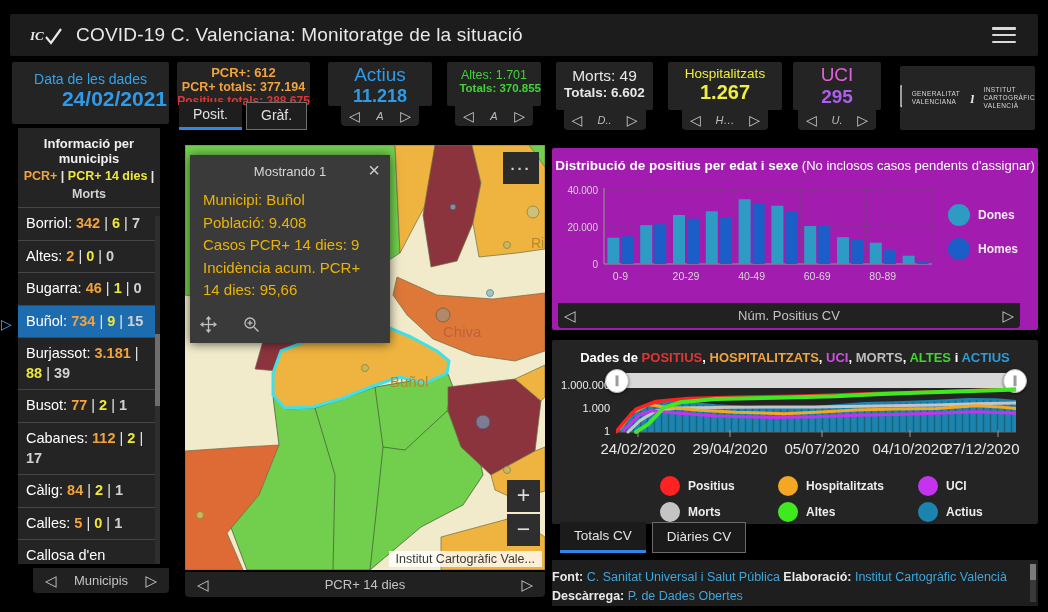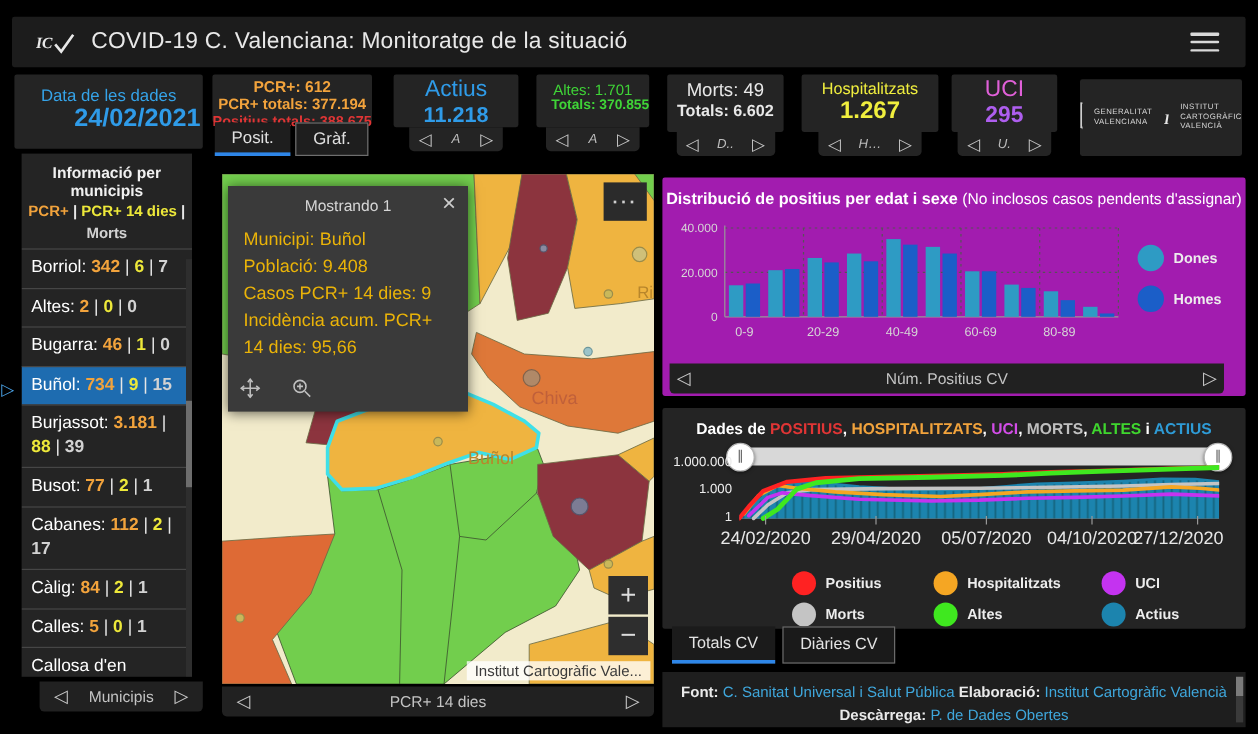--- a/index.html
+++ b/index.html
@@ -72,21 +72,21 @@
   .xlab{position:absolute;top:100px;font-size:15px;color:#e8e8e8;transform:translateX(-50%);white-space:nowrap;}
   .ts-legend{position:absolute;left:108px;top:136px;width:360px;display:grid;grid-template-columns:118px 140px 90px;row-gap:6px;}
   .ts-leg{display:flex;align-items:center;gap:8px;}
   .ts-leg i{width:20px;height:20px;border-radius:50%;}
   .ts-leg span{font-size:12px;font-weight:bold;color:#ededed;}
   
   .ts-tabs{position:absolute;left:560px;top:522px;display:flex;gap:6px;}
   .ttab{font-size:13.5px;padding:6px 14px 7px;cursor:pointer;color:#e4e4e4;}
   .ttab.active{background:#1b1b1b;border-bottom:3px solid #2E86E8;}
   .ttab.idle{background:#1a1a1a;border:1px solid #6a6a6a;}
-  .srcbar{position:absolute;left:552px;top:560px;width:486px;height:46px;background:#1e1e1e;color:#e9e9e9;font-size:12.5px;text-align:center;padding-top:8px;box-sizing:border-box;line-height:1.55;}
+  .srcbar{position:absolute;left:552px;top:560px;width:486px;height:46px;background:#1e1e1e;color:#e9e9e9;font-size:12.5px;text-align:left;padding-top:8px;box-sizing:border-box;line-height:1.55;}
   .srcbar a{color:#3FA7DC;text-decoration:none;cursor:pointer;}
   .srcbar b{font-weight:bold;}
   .src-scroll{position:absolute;right:2px;top:4px;width:6px;height:38px;background:#3a3a3a;}
   .src-scroll i{position:absolute;top:0;left:0;width:6px;height:16px;background:#7b7b7b;}
   .c-orange{color:#F2A33C}.c-yellow{color:#EDE83A}.c-grey{color:#d2d2d2}.c-sep{color:#e6e6e6}
 </style>
 </head>
 <body>
 
 <div class="stage">

